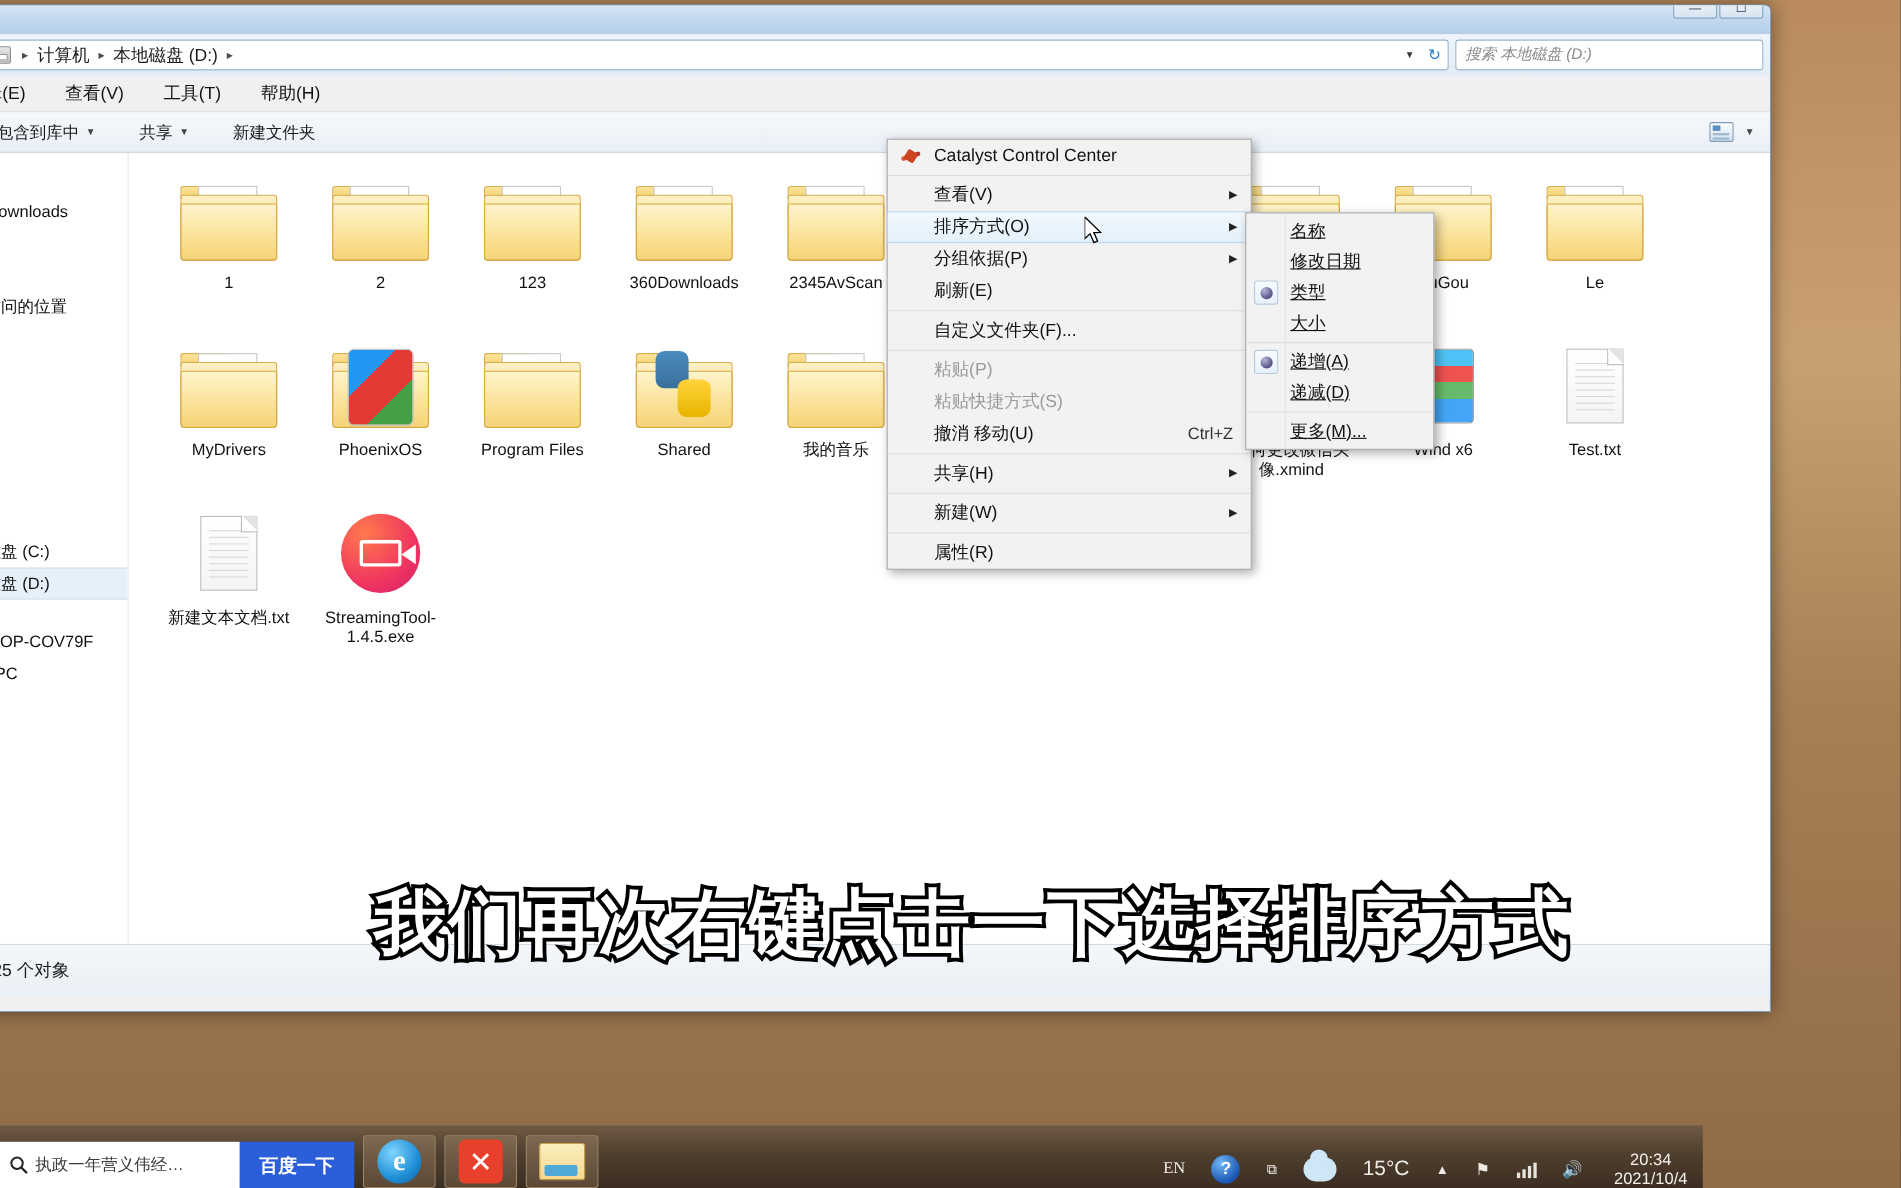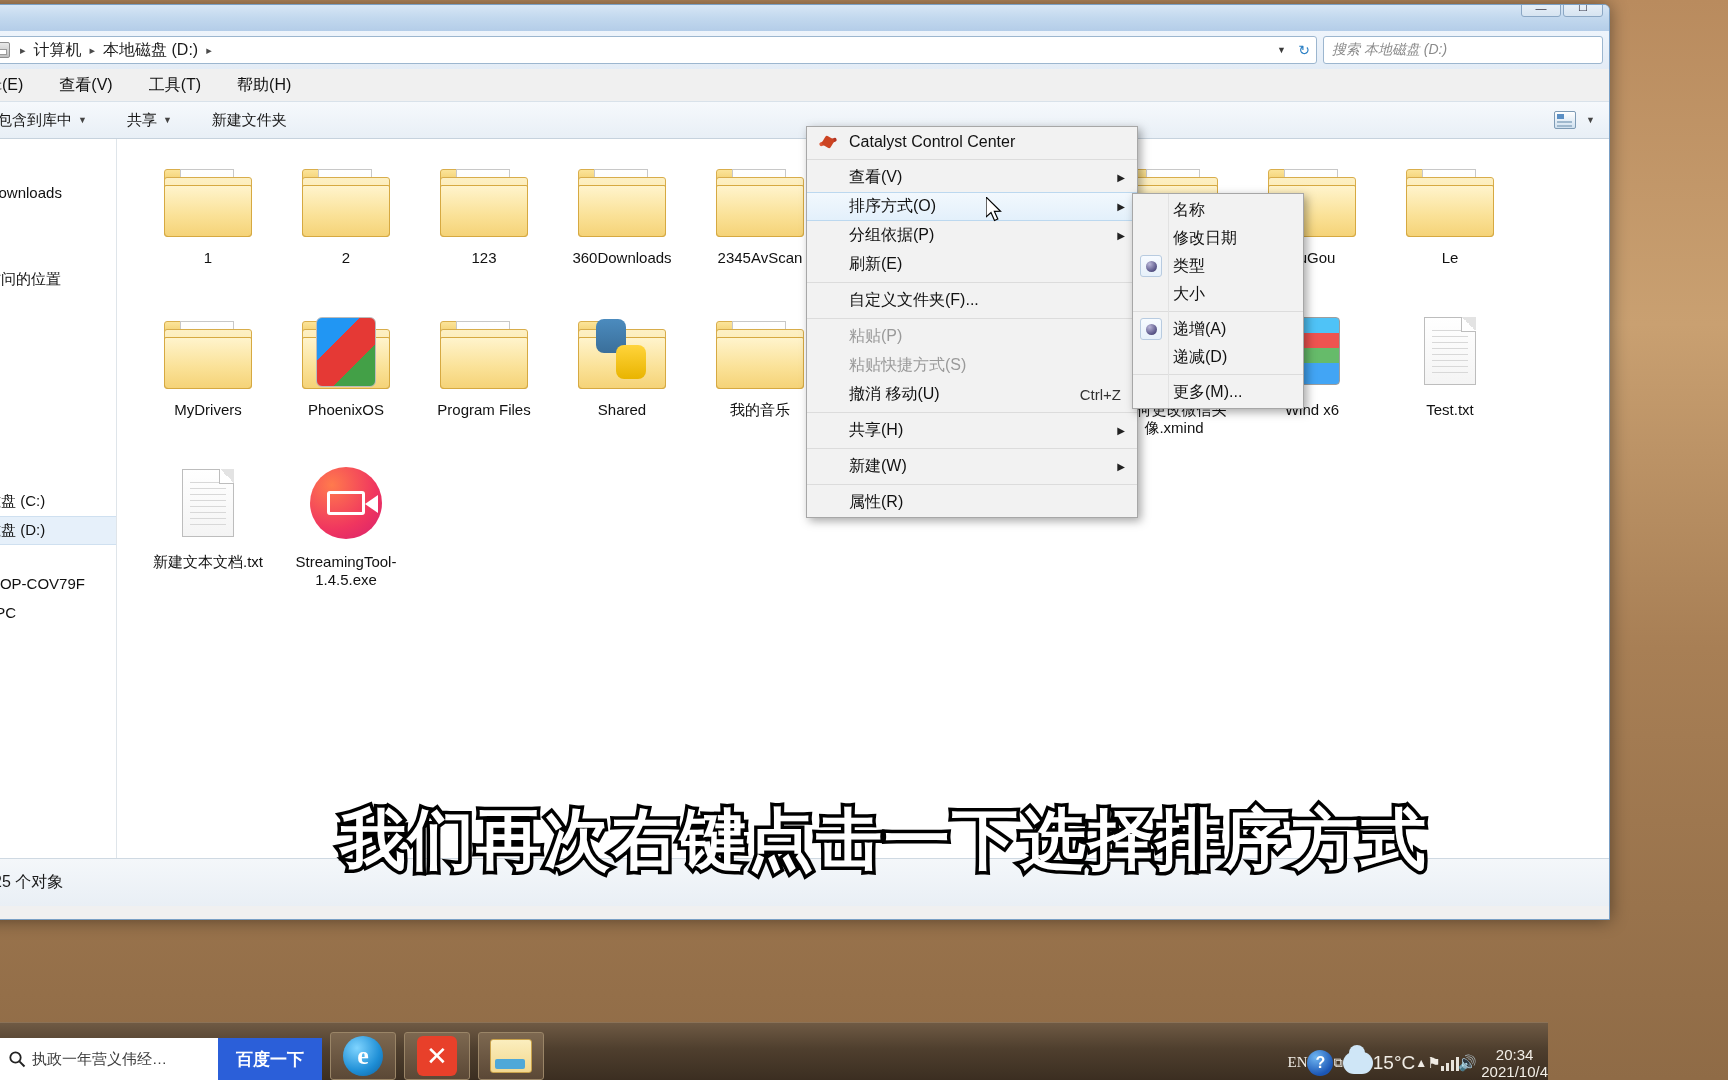--- a/index.html
+++ b/index.html
@@ -294,20 +294,21 @@
 
   
   #sort-submenu {
     position:absolute; left:1132px; top:193px; width:172px;
     background:#f2f2f2;
     border:1px solid #a7a7a7;
     box-shadow:3px 3px 9px rgba(0,0,0,.35);
     padding:2px 0;
     font-size:16px; color:#111;
     z-index:50;
+    text-decoration:underline;
   }
   #sort-submenu::before{
     content:""; position:absolute; left:35px; top:0; bottom:0; width:1px; background:#e2e2e2;
   }
   .sm-item { height:28px; display:flex; align-items:center; position:relative; }
   .sm-item .radio-slot { width:36px; display:flex; align-items:center; justify-content:center; }
   .sm-item .lbl { padding-left:4px; }
   .radio-box {
     width:22px;height:22px;border:1px solid #b8cbe0;border-radius:3px;
     background:linear-gradient(180deg,#f7fbff,#e7f1fa);
@@ -372,22 +373,22 @@
     display:flex;align-items:center;justify-content:center;color:#fff;font-size:26px;font-weight:bold;
   }
   .fe-glyph {
     width:42px;height:34px;position:relative;
     background:linear-gradient(180deg,#fbeebe,#f3d88f);
     border:1px solid #c9a košice;border:1px solid #c9a24b;border-radius:3px;
   }
   .fe-glyph::after{content:"";position:absolute;left:4px;bottom:3px;width:30px;height:10px;background:#4fa8d8;border-radius:2px;}
 
   #tray {
-    margin-left:auto; display:flex; align-items:center; gap:0;
-    color:#f0ece5;
+    margin-left:auto; display:flex; align-items:center; gap:24px;
+    padding-right:14px; color:#f0ece5;
   }
   #tray .en { font-size:15px; font-family:"Liberation Serif",serif; }
   #tray .qmark {
     width:26px;height:26px;border-radius:50%;
     background:radial-gradient(circle at 34% 28%,#6fb6f2,#1b56b5 70%);
     color:#fff;font-size:16px;font-weight:bold;display:flex;align-items:center;justify-content:center;
   }
   #tray .cloud {
     width:30px;height:22px;background:#cfe6f7;border-radius:11px;position:relative;
   }

